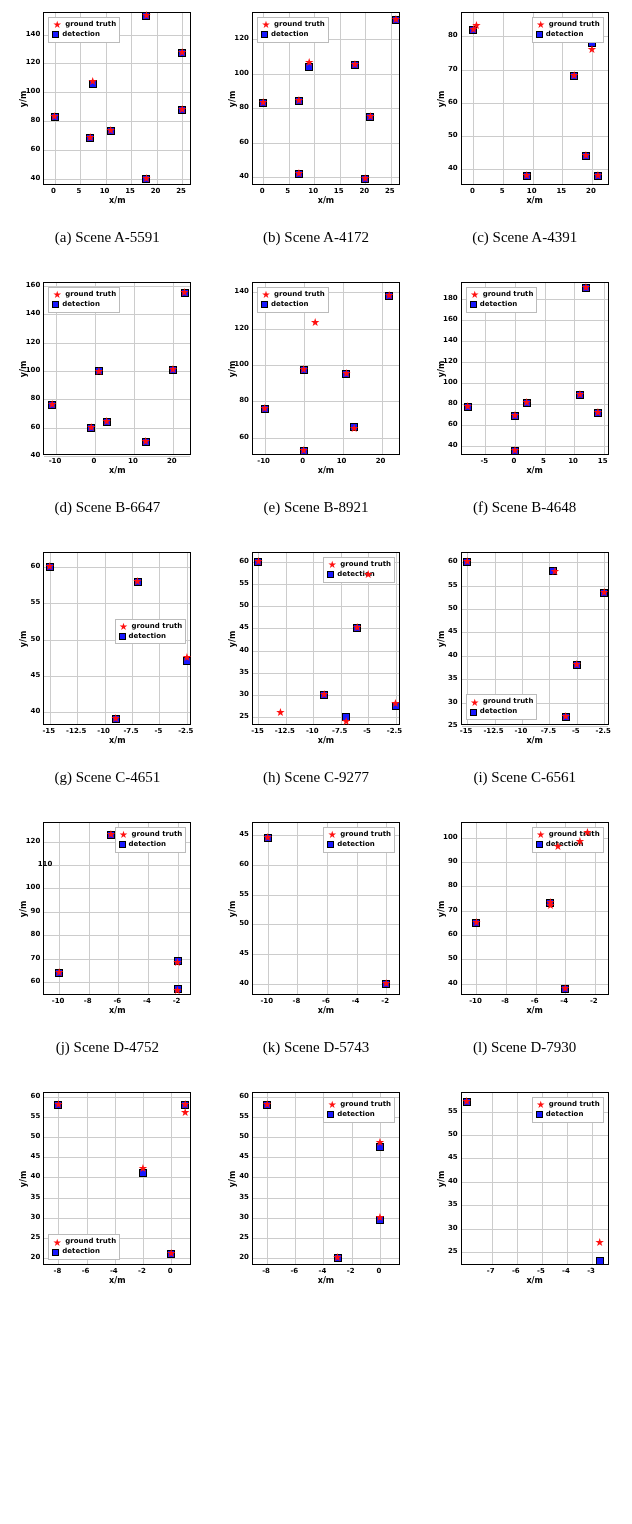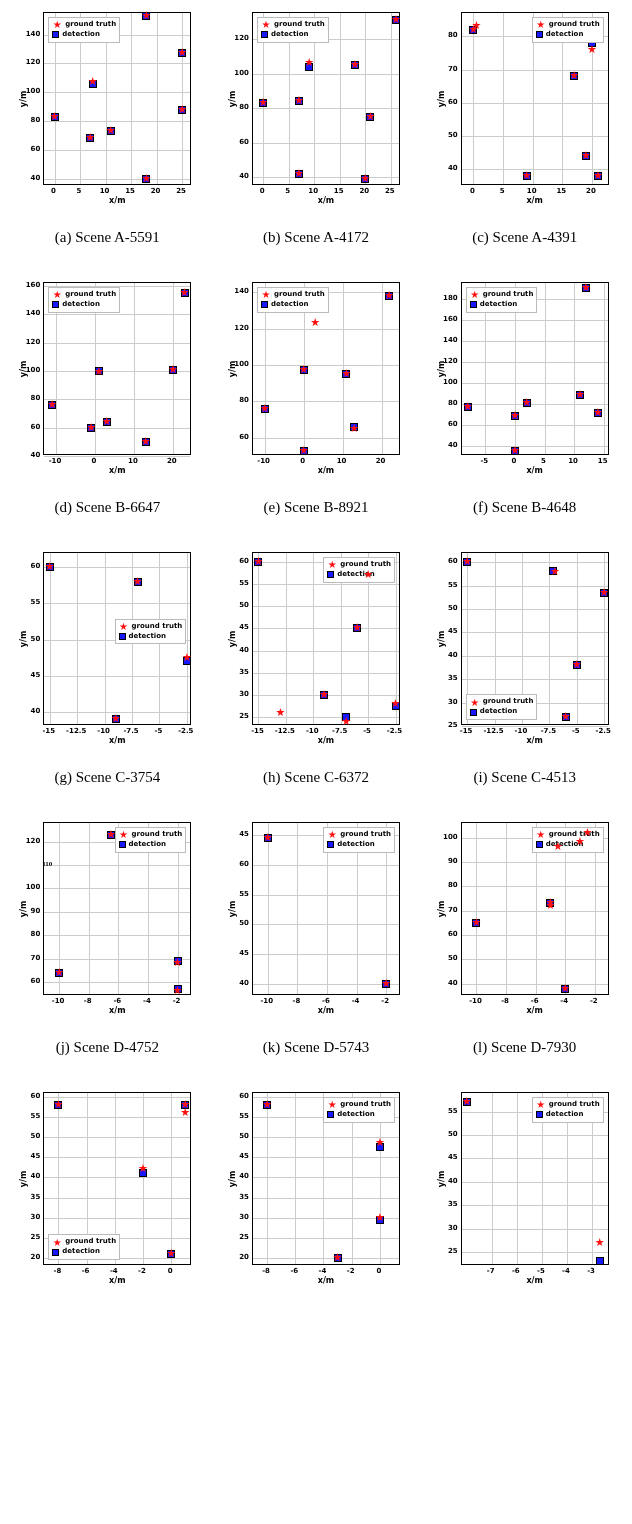--- a/index.html
+++ b/index.html
@@ -463,21 +463,21 @@
         <div class="tick-x" style="left: 141.111px; top: 181px;">-5</div>
         <div class="tick-x" style="left: 168.519px; top: 181px;">-2.5</div>
         <div class="tick-y" style="top: 164.583px; left: 0px; width: 23px;">40</div>
         <div class="tick-y" style="top: 128.542px; left: 0px; width: 23px;">45</div>
         <div class="tick-y" style="top: 92.5px; left: 0px; width: 23px;">50</div>
         <div class="tick-y" style="top: 56.4583px; left: 0px; width: 23px;">55</div>
         <div class="tick-y" style="top: 20.4167px; left: 0px; width: 23px;">60</div>
         <div class="axislabel-x" style="left: 100px; top: 190px;">x/m</div>
         <div class="axislabel-y" style="left: -2px; top: 92.5px;">y/m</div>
       </div>
-      <div class="caption">(g) Scene C-3754</div>
+      <div class="caption">(g) Scene C-4651</div>
     </div>
     <div class="cell">
       <div class="plot" style="width: 180px; height: 205px;">
         <div class="axes" style="left: 26px; top: 6px; width: 148px; height: 173px;">
           <div class="gridline-v" style="left: 5.48148px;"></div>
           <div class="gridline-v" style="left: 32.8889px;"></div>
           <div class="gridline-v" style="left: 60.2963px;"></div>
           <div class="gridline-v" style="left: 87.7037px;"></div>
           <div class="gridline-v" style="left: 115.111px;"></div>
           <div class="gridline-v" style="left: 142.519px;"></div>
@@ -523,21 +523,21 @@
         <div class="tick-y" style="top: 147.949px; left: 0px; width: 23px;">30</div>
         <div class="tick-y" style="top: 125.769px; left: 0px; width: 23px;">35</div>
         <div class="tick-y" style="top: 103.59px; left: 0px; width: 23px;">40</div>
         <div class="tick-y" style="top: 81.4103px; left: 0px; width: 23px;">45</div>
         <div class="tick-y" style="top: 59.2308px; left: 0px; width: 23px;">50</div>
         <div class="tick-y" style="top: 37.0513px; left: 0px; width: 23px;">55</div>
         <div class="tick-y" style="top: 14.8718px; left: 0px; width: 23px;">60</div>
         <div class="axislabel-x" style="left: 100px; top: 190px;">x/m</div>
         <div class="axislabel-y" style="left: -2px; top: 92.5px;">y/m</div>
       </div>
-      <div class="caption">(h) Scene C-6372</div>
+      <div class="caption">(h) Scene C-9277</div>
     </div>
     <div class="cell">
       <div class="plot" style="width: 180px; height: 205px;">
         <div class="axes" style="left: 26px; top: 6px; width: 148px; height: 173px;">
           <div class="gridline-v" style="left: 5.48148px;"></div>
           <div class="gridline-v" style="left: 32.8889px;"></div>
           <div class="gridline-v" style="left: 60.2963px;"></div>
           <div class="gridline-v" style="left: 87.7037px;"></div>
           <div class="gridline-v" style="left: 115.111px;"></div>
           <div class="gridline-v" style="left: 142.519px;"></div>
@@ -580,21 +580,21 @@
         <div class="tick-y" style="top: 155.622px; left: 0px; width: 23px;">30</div>
         <div class="tick-y" style="top: 132.243px; left: 0px; width: 23px;">35</div>
         <div class="tick-y" style="top: 108.865px; left: 0px; width: 23px;">40</div>
         <div class="tick-y" style="top: 85.4865px; left: 0px; width: 23px;">45</div>
         <div class="tick-y" style="top: 62.1081px; left: 0px; width: 23px;">50</div>
         <div class="tick-y" style="top: 38.7297px; left: 0px; width: 23px;">55</div>
         <div class="tick-y" style="top: 15.3514px; left: 0px; width: 23px;">60</div>
         <div class="axislabel-x" style="left: 100px; top: 190px;">x/m</div>
         <div class="axislabel-y" style="left: -2px; top: 92.5px;">y/m</div>
       </div>
-      <div class="caption">(i) Scene C-4513</div>
+      <div class="caption">(i) Scene C-6561</div>
     </div>
     <div class="cell">
       <div class="plot" style="width: 180px; height: 205px;">
         <div class="axes" style="left: 26px; top: 6px; width: 148px; height: 173px;">
           <div class="gridline-v" style="left: 14.8px;"></div>
           <div class="gridline-v" style="left: 44.4px;"></div>
           <div class="gridline-v" style="left: 74px;"></div>
           <div class="gridline-v" style="left: 103.6px;"></div>
           <div class="gridline-v" style="left: 133.2px;"></div>
           <div class="gridline-h" style="top: 158.973px;"></div>
@@ -626,21 +626,21 @@
         <div class="tick-x" style="left: 40.8px; top: 181px;">-10</div>
         <div class="tick-x" style="left: 70.4px; top: 181px;">-8</div>
         <div class="tick-x" style="left: 100px; top: 181px;">-6</div>
         <div class="tick-x" style="left: 129.6px; top: 181px;">-4</div>
         <div class="tick-x" style="left: 159.2px; top: 181px;">-2</div>
         <div class="tick-y" style="top: 164.973px; left: 0px; width: 23px;">60</div>
         <div class="tick-y" style="top: 141.595px; left: 0px; width: 23px;">70</div>
         <div class="tick-y" style="top: 118.216px; left: 0px; width: 23px;">80</div>
         <div class="tick-y" style="top: 94.8378px; left: 0px; width: 23px;">90</div>
         <div class="tick-y" style="top: 71.4595px; left: 0px; width: 23px;">100</div>
-        <div class="tick-y" style="top: 48.0811px; left: 12px; width: 23px; font-family: Liberation Serif, serif;">110</div>
+        <div class="tick-y" style="top: 48.0811px; left: 12px; width: 23px;">110</div>
         <div class="tick-y" style="top: 24.7027px; left: 0px; width: 23px;">120</div>
         <div class="axislabel-x" style="left: 100px; top: 190px;">x/m</div>
         <div class="axislabel-y" style="left: -2px; top: 92.5px;">y/m</div>
       </div>
       <div class="caption">(j) Scene D-4752</div>
     </div>
     <div class="cell">
       <div class="plot" style="width: 180px; height: 205px;">
         <div class="axes" style="left: 26px; top: 6px; width: 148px; height: 173px;">
           <div class="gridline-v" style="left: 14.8px;"></div>

